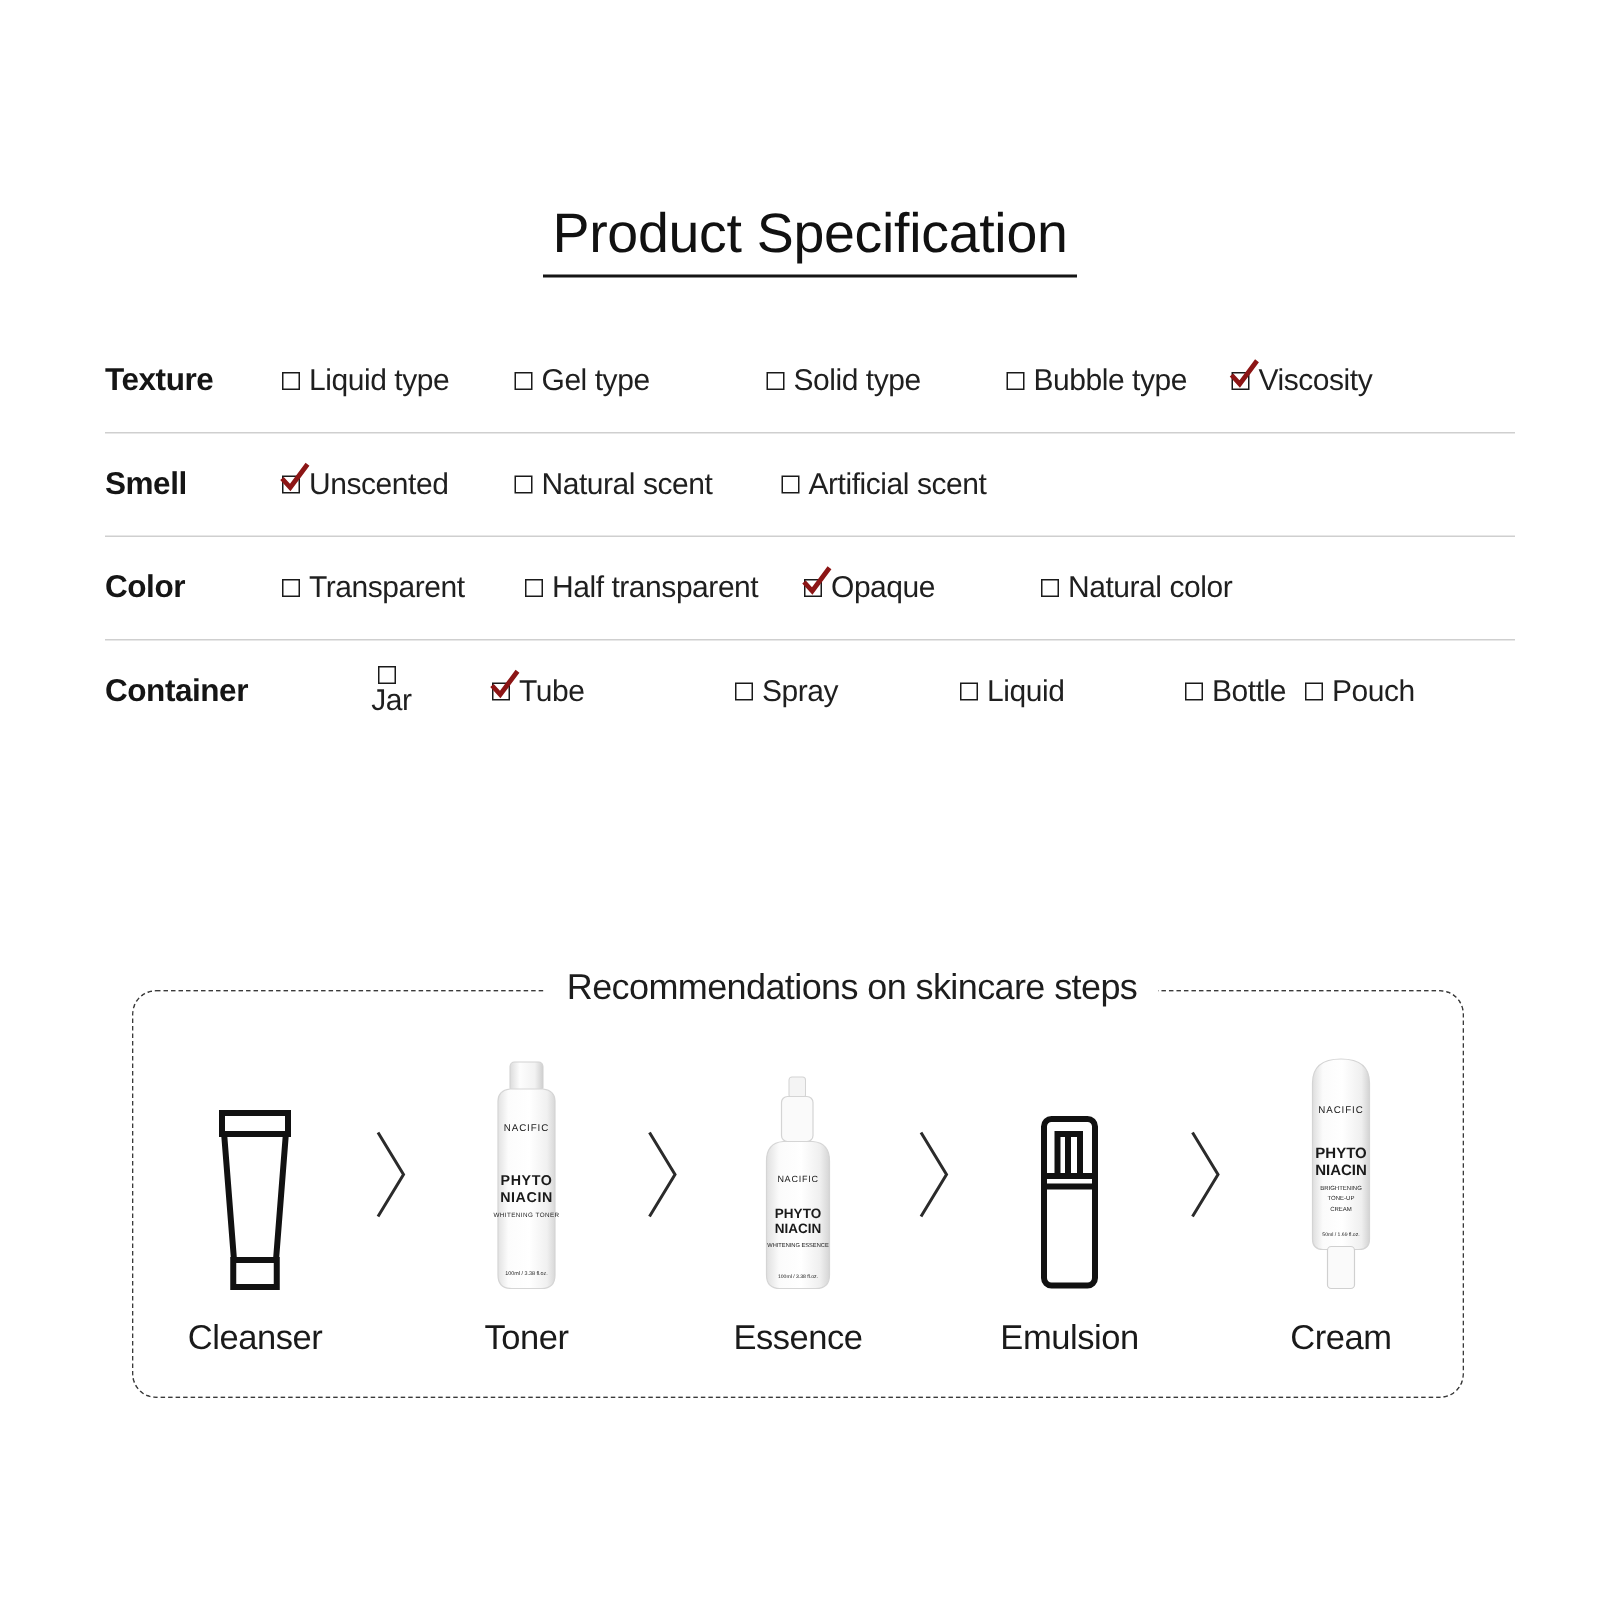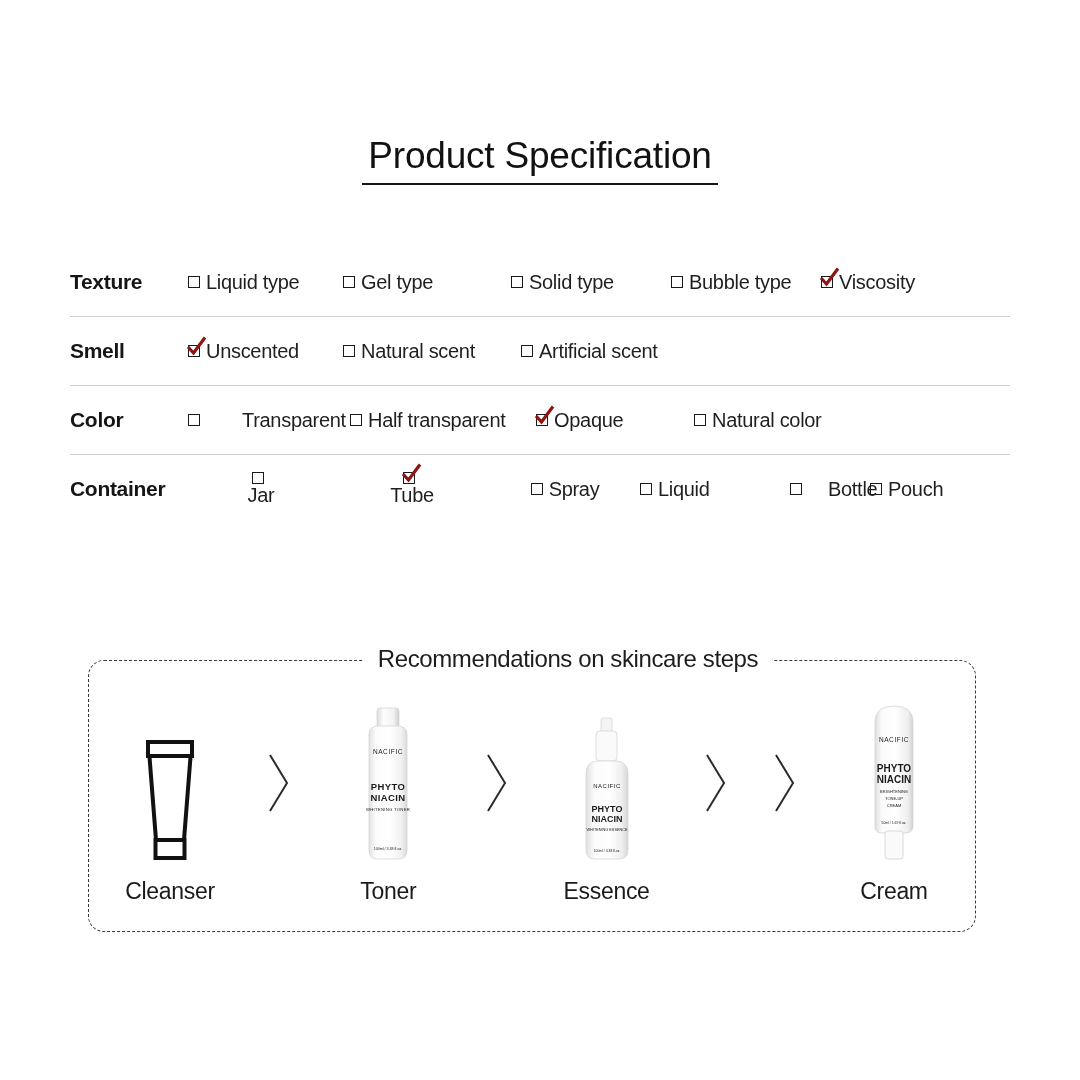--- a/index.html
+++ b/index.html
@@ -24,21 +24,21 @@
     letter-spacing:-0.2px;
     color:#111111;
     padding:0 6px 5px 6px;
     border-bottom:2.5px solid #151515;
     line-height:1.15;
   }
 
   
   .spec-table{
     position:absolute;
-    left:70px;top:248px;
+    left:70px;top:220px;
     width:940px;
   }
   .spec-row{
     position:relative;
     height:68px;
     border-bottom:1px solid #cfcfcf;
     display:flex;
     align-items:center;
   }
   .spec-row:last-child{border-bottom:none;}
@@ -88,30 +88,30 @@
 
   
   .r-texture .opt:nth-child(1){width:155px;}
   .r-texture .opt:nth-child(2){width:168px;}
   .r-texture .opt:nth-child(3){width:160px;}
   .r-texture .opt:nth-child(4){width:150px;}
 
   .r-smell .opt:nth-child(1){width:155px;}
   .r-smell .opt:nth-child(2){width:178px;}
 
-  .r-color .opt:nth-child(1){width:162px;gap:36px;}
+  .r-color .opt:nth-child(1){width:162px;}
   .r-color .opt:nth-child(2){width:170px;}
   .r-color .opt:nth-child(3){width:158px;padding-left:16px;}
 
   .r-container{ }
   .r-container .opt:nth-child(1){width:140px;flex-direction:column;}
-  .r-container .opt:nth-child(2){width:162px;flex-direction:column;}
-  .r-container .opt:nth-child(3){width:150px;justify-content:center;}
+  .r-container .opt:nth-child(2){width:162px;}
+  .r-container .opt:nth-child(3){width:150px;}
   .r-container .opt:nth-child(4){width:150px;}
-  .r-container .opt:nth-child(5){width:80px;gap:20px;}
+  .r-container .opt:nth-child(5){width:80px;}
 
   
   .steps-box{
     position:absolute;
     left:88px;top:660px;
     width:888px;height:272px;
     border:1.4px dashed #3a3a3a;
     border-radius:16px;
     box-sizing:border-box;
   }
@@ -385,20 +385,32 @@
     </div>
     <div class="name">Essence</div>
   </div>
 
   <div class="arrow">
     <svg width="26" height="62" viewBox="0 0 26 62">
       <path d="M4 3 L21 31 L4 59" fill="none" stroke="#2b2b2b" stroke-width="2"></path>
     </svg>
   </div>
 
+  <div class="step">
+    <div class="art">
+      <svg width="56" height="124" viewBox="0 0 56 124">
+        <path d="M16 6 H40 a5 5 0 0 1 5 5 V112 a5 5 0 0 1 -5 5 H16 a5 5 0 0 1 -5 -5 V11 a5 5 0 0 1 5 -5 Z" fill="none" stroke="#111" stroke-width="4"></path>
+        <path d="M11 44 H45" fill="none" stroke="#111" stroke-width="4"></path>
+        <path d="M11 51 H45" fill="none" stroke="#111" stroke-width="4"></path>
+        <path d="M20 42 V16 H35 V42" fill="none" stroke="#111" stroke-width="4" stroke-linejoin="miter"></path>
+        <path d="M27 16 V42" fill="none" stroke="#111" stroke-width="4"></path>
+      </svg>
+    </div>
+    <div class="name">Emulsion</div>
+  </div>
 
   <div class="arrow">
     <svg width="26" height="62" viewBox="0 0 26 62">
       <path d="M4 3 L21 31 L4 59" fill="none" stroke="#2b2b2b" stroke-width="2"></path>
     </svg>
   </div>
 
   <div class="step">
     <div class="art">
       <svg width="70" height="164" viewBox="0 0 70 164">

